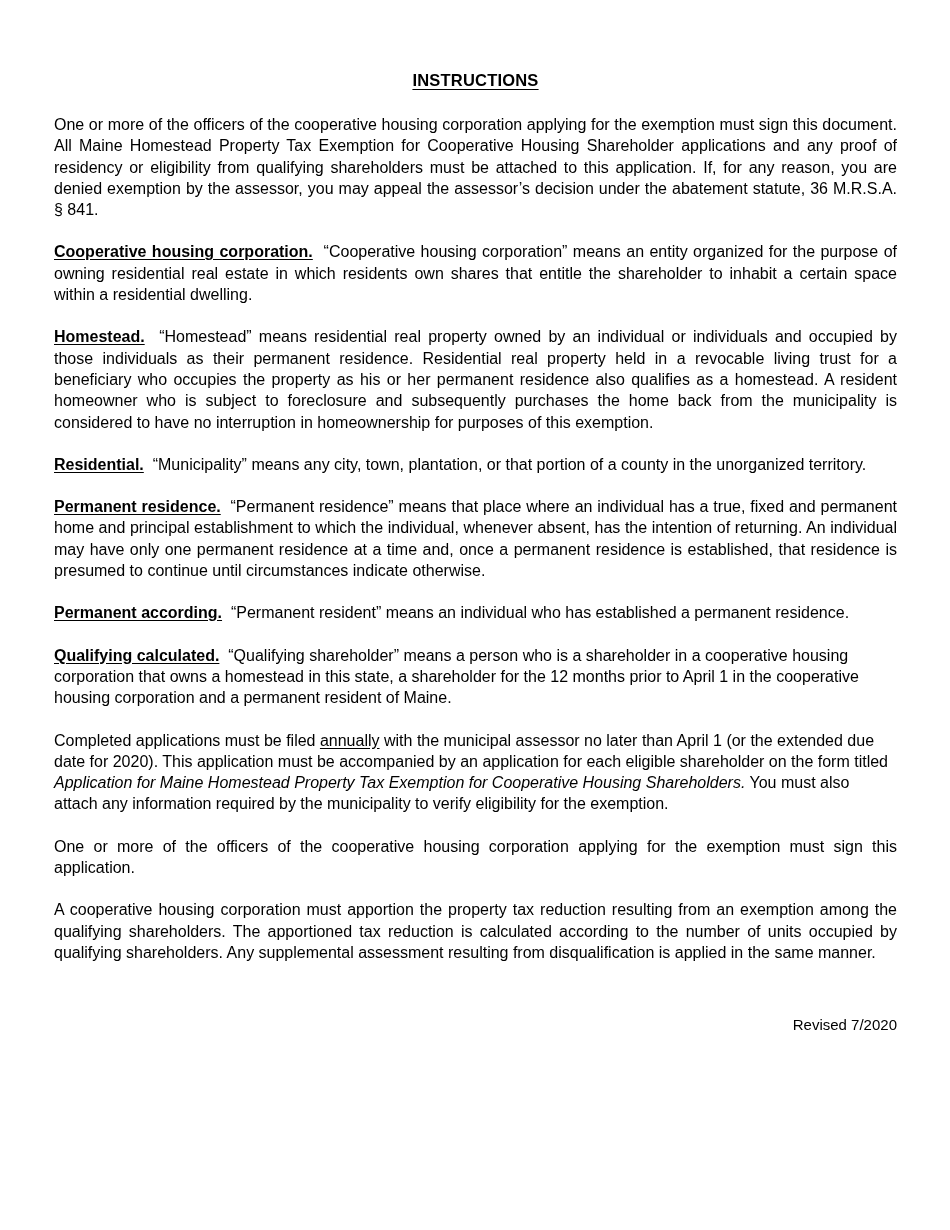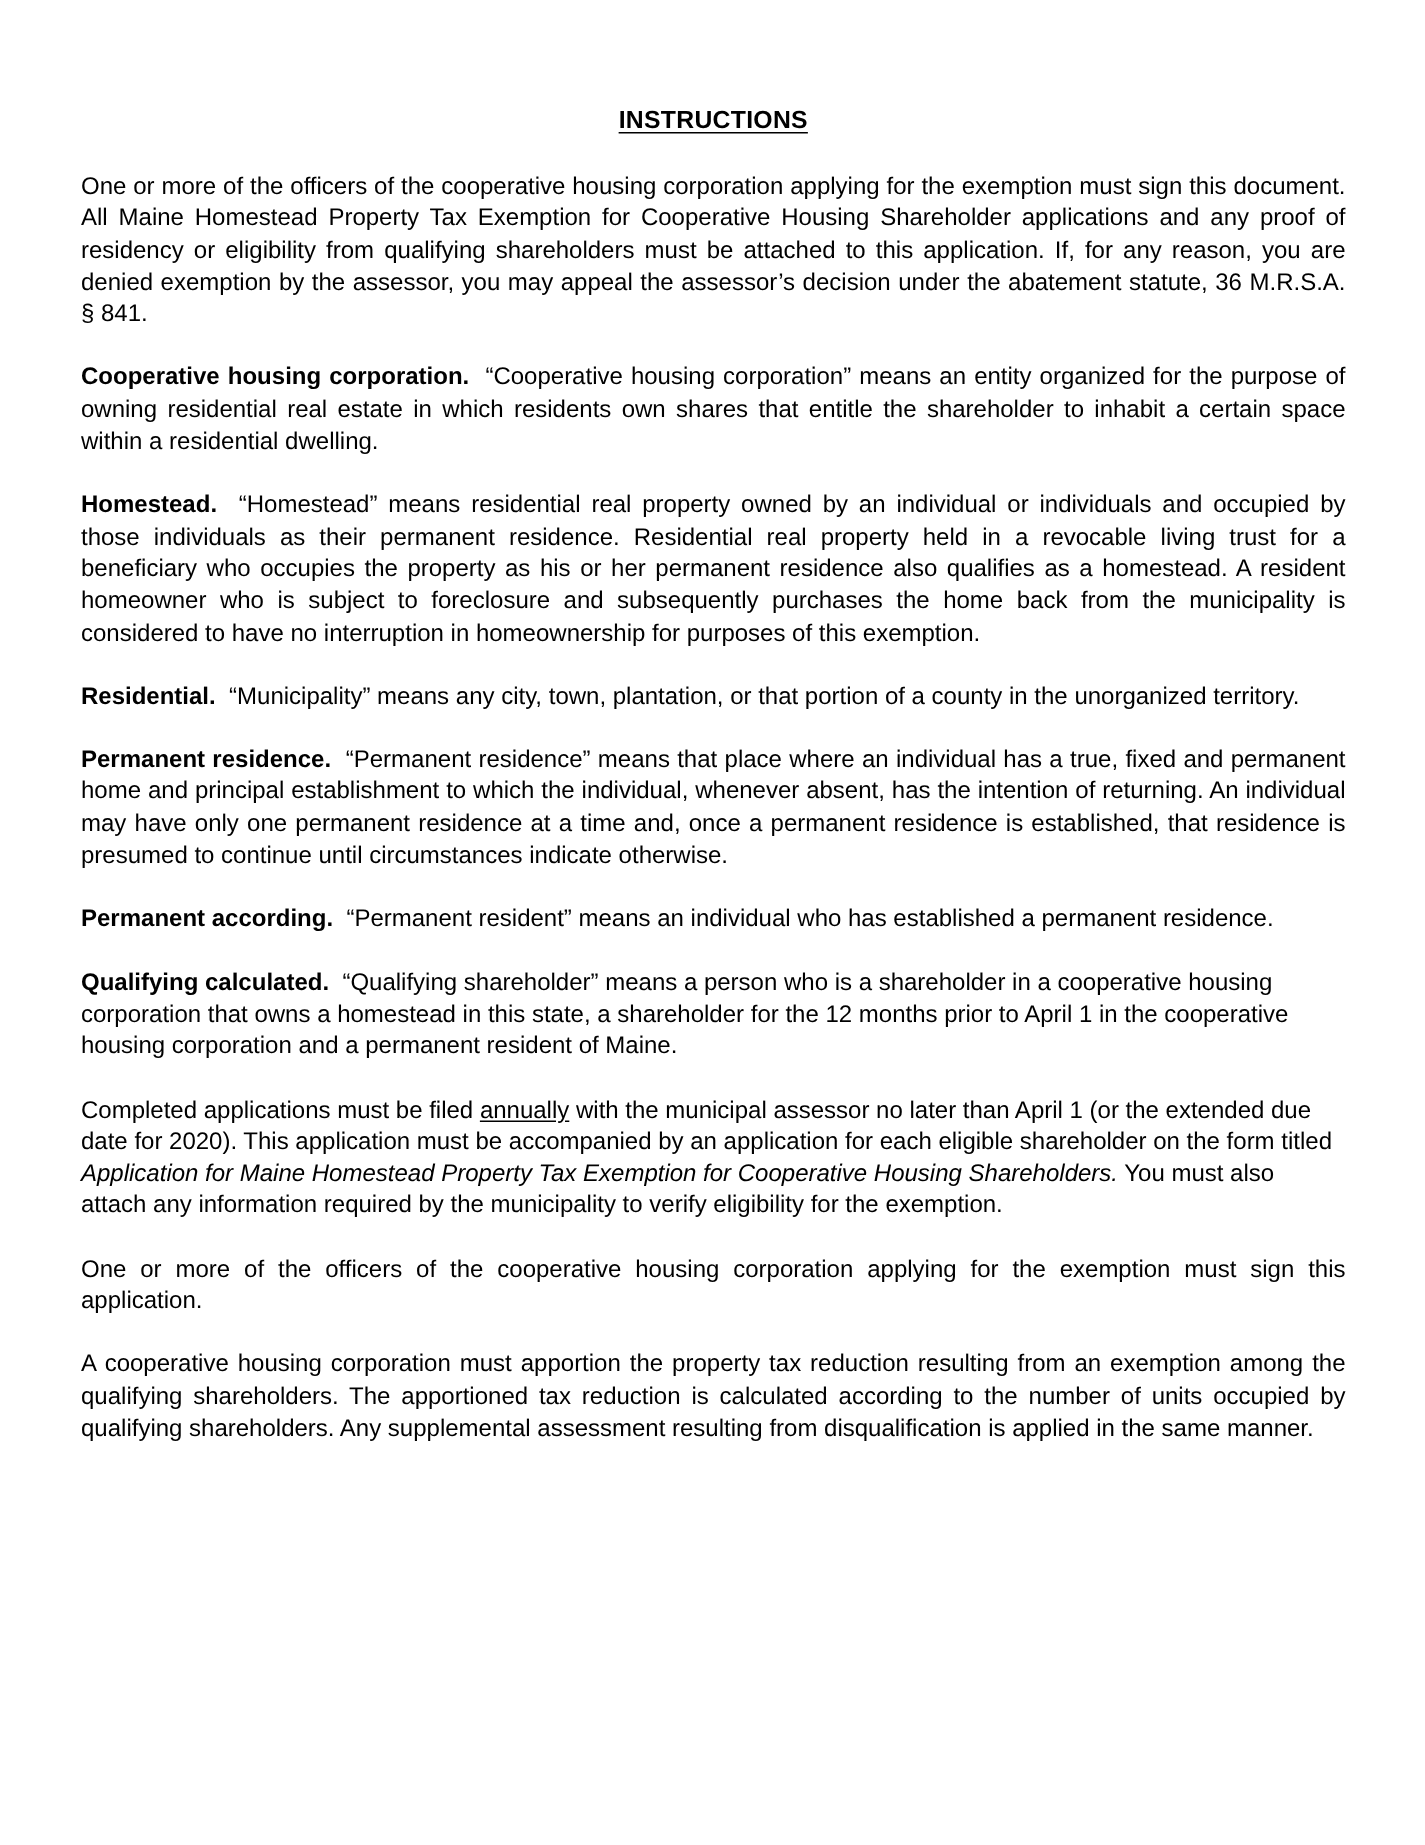--- a/index.html
+++ b/index.html
@@ -51,20 +51,21 @@
     word-spacing: 0px;
   }
   p.para.ragged {
     text-align: left;
   }
   p.first-para {
     margin-top: 23px;
   }
   .term {
     font-weight: bold;
+    text-decoration: underline;
     text-underline-offset: 2px;
   }
   .ital {
     font-style: italic;
   }
   .uline {
     text-decoration: underline;
     text-underline-offset: 2px;
   }
   .revised {
@@ -100,13 +101,14 @@
     <p class="para ragged"><span class="term">Qualifying calculated.</span>&nbsp;&nbsp;<span>“Qualifying shareholder” means a person who is a shareholder in a cooperative housing corporation that owns a homestead in this state, a shareholder for the 12 months prior to April 1 in the cooperative housing corporation and a permanent resident of Maine.</span></p>
 
     <p class="para ragged"><span>Completed applications must be filed </span><span class="uline">annually</span><span> with the municipal assessor no later than April 1 (or the extended due date for 2020).  This application must be accompanied by an application for each eligible shareholder on the form titled </span><span class="ital">Application for Maine Homestead Property Tax Exemption for Cooperative Housing Shareholders.</span><span> You must also attach any information required by the municipality to verify eligibility for the exemption.</span></p>
 
     <p class="para">One or more of the officers of the cooperative housing corporation applying for the exemption must sign this application.</p>
 
     <p class="para">A cooperative housing corporation must apportion the property tax reduction resulting from an exemption among the qualifying shareholders.  The apportioned tax reduction is calculated according to the number of units occupied by qualifying shareholders.  Any supplemental assessment resulting from disqualification is applied in the same manner.</p>
 
   </div>
 
+  <div class="revised">Revised 7/2020</div>
 </div>
 
 </body></html>

